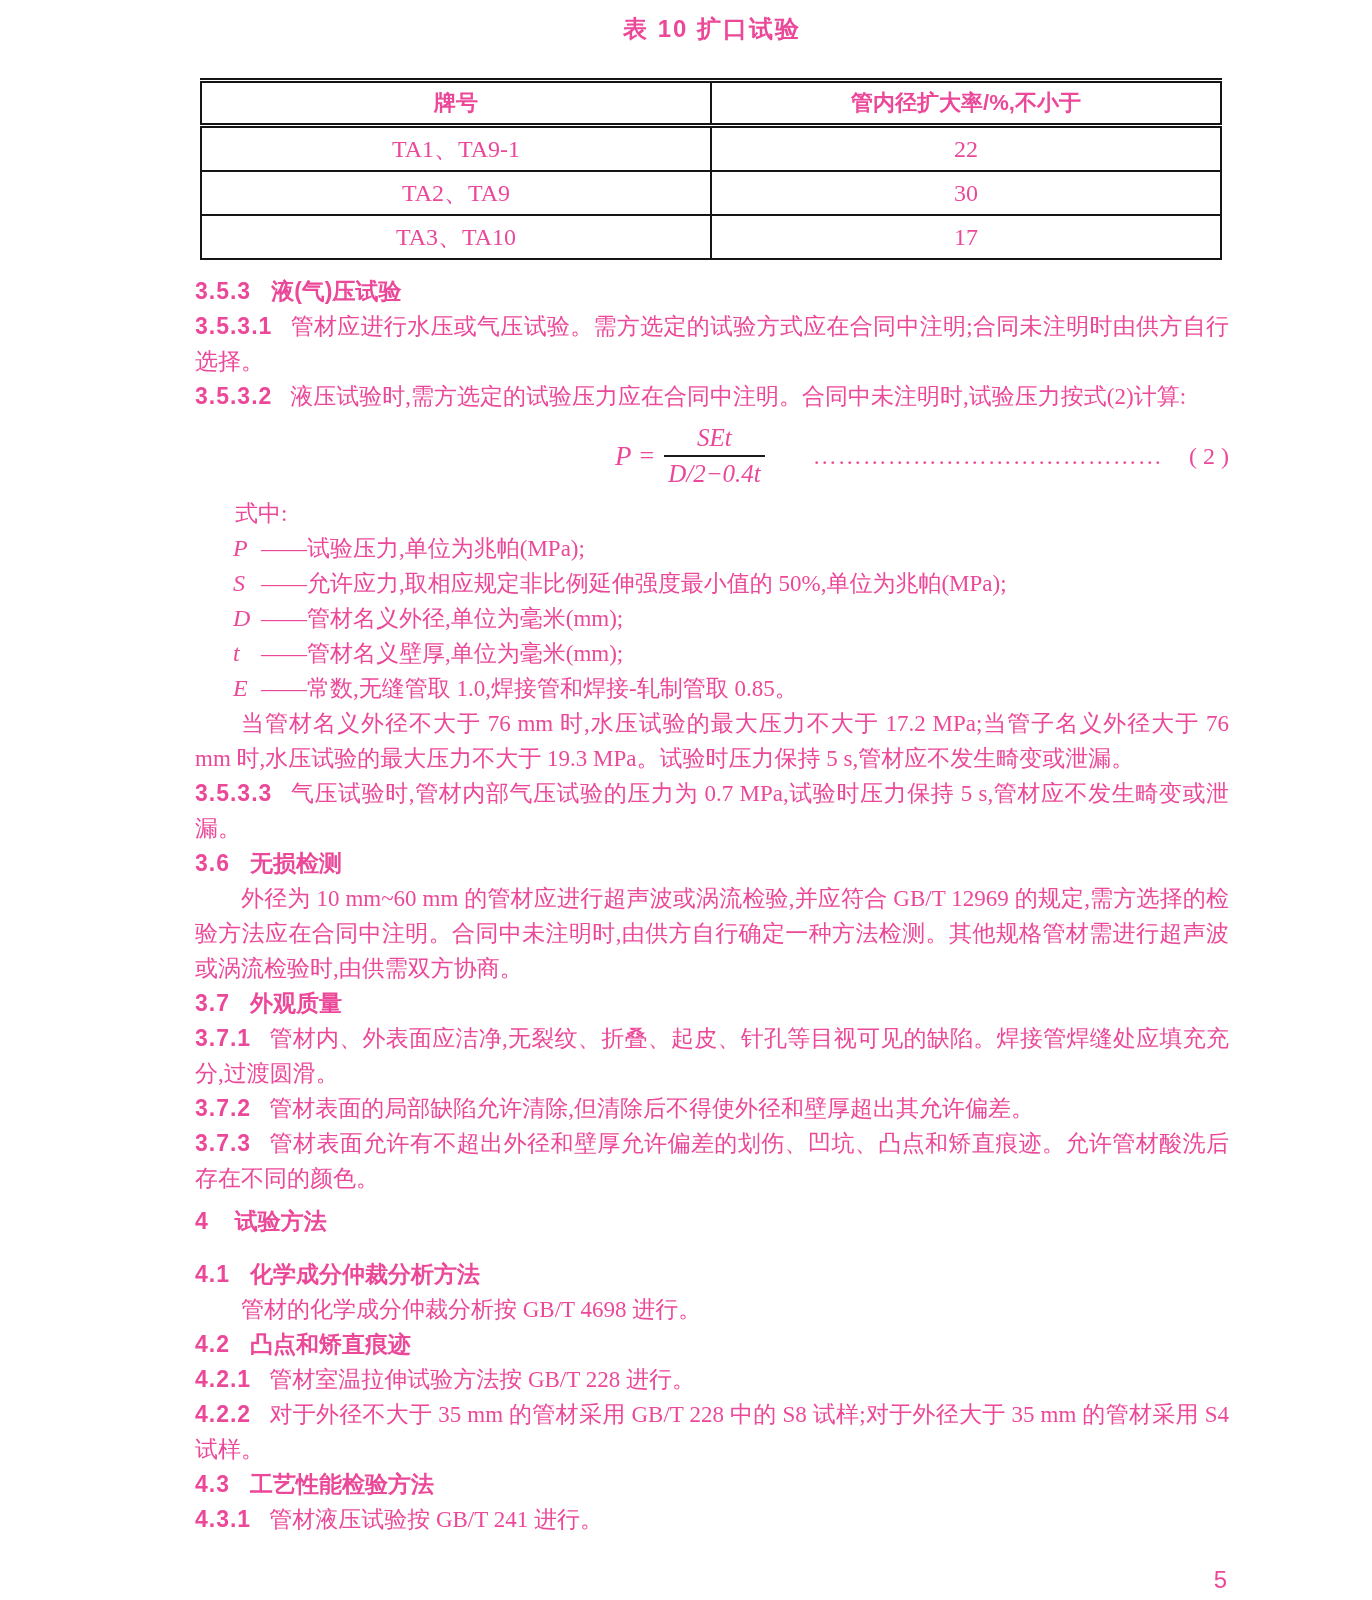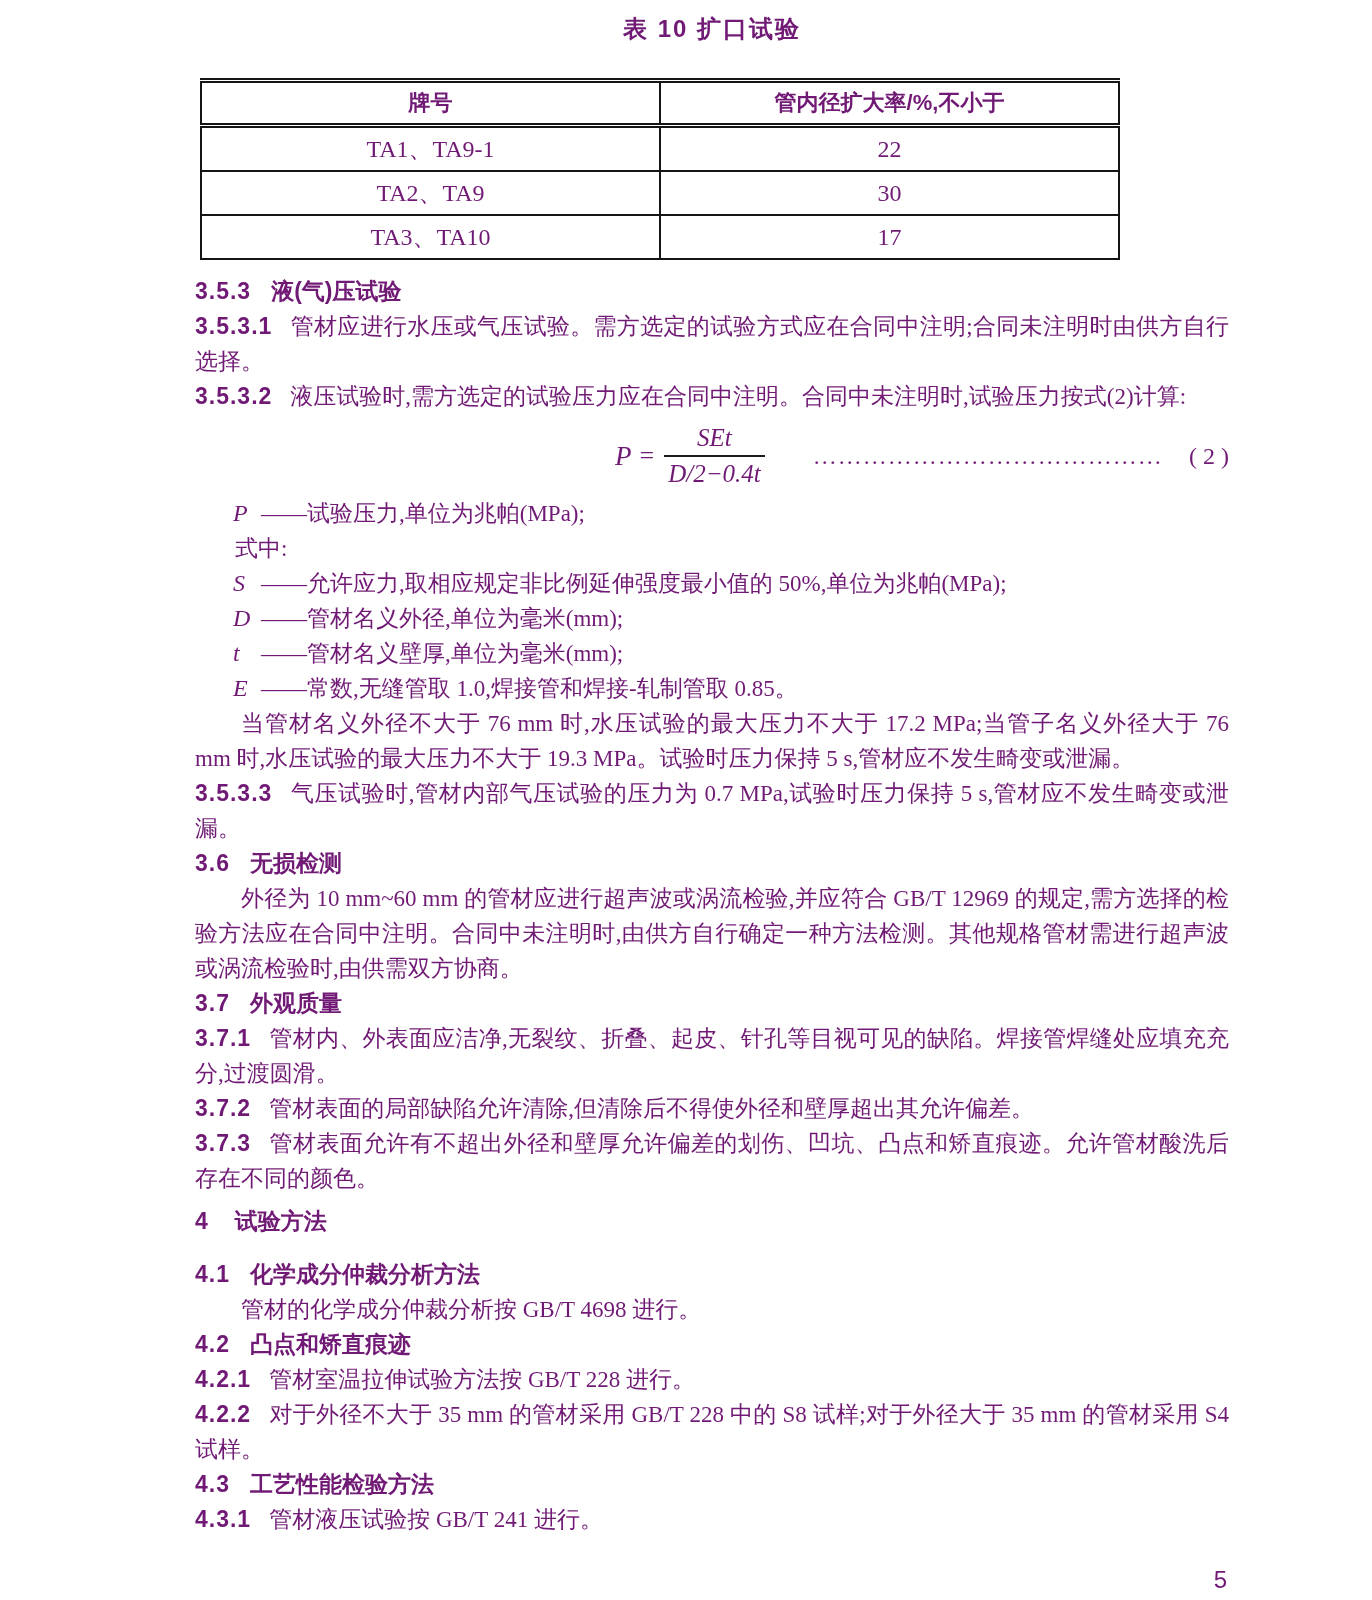--- a/index.html
+++ b/index.html
@@ -1,36 +1,36 @@
 <!DOCTYPE html>
 <html><head>
 <meta charset="utf-8">
 <style>
   html,body { margin:0; padding:0; background:#ffffff; }
   .page {
     position:relative;
     width:1372px; height:1600px;
     background:#ffffff;
-    color:#701a75;
+    color:#ec4899;
     box-sizing:border-box;
     padding:12px 143px 0 195px;
     overflow:hidden;
     font-family:"Liberation Serif", serif;
   }
   .table-title {
     text-align:center;
     font-family:"Liberation Sans", sans-serif;
     font-weight:bold;
     font-size:24px;
     line-height:34px;
     letter-spacing:2px;
     margin:0 0 10px 0;
   }
   table.t10 {
-    width:920px;
+    width:1022px;
     margin-left:5px;
     border-collapse:collapse;
     table-layout:fixed;
     margin-top:32px;
   }
   table.t10, table.t10 th, table.t10 td { border:2px solid #151515; }
   table.t10 { border-top:5px double #151515; }
   table.t10 thead th { border-bottom:5px double #151515; }
   table.t10 th {
     height:38px;
@@ -169,23 +169,23 @@
     <span class="f-lhs">P</span>
     <span class="f-eq">=</span>
     <span class="frac">
       <span class="fnum">SEt</span>
       <span class="fden">D/2−0.4t</span>
     </span>
     <span class="f-dots">……………………………………</span>
     <span class="f-label">( 2 )</span>
   </div>
 
+  <p class="para where">式中:</p>
+
   <p class="para def"><span class="sym">P</span><span class="dash">——</span><span>试验压力,单位为兆帕(MPa);</span></p>
-
-  <p class="para where">式中:</p>
   <p class="para def"><span class="sym">S</span><span class="dash">——</span><span>允许应力,取相应规定非比例延伸强度最小值的 50%,单位为兆帕(MPa);</span></p>
   <p class="para def"><span class="sym">D</span><span class="dash">——</span><span>管材名义外径,单位为毫米(mm);</span></p>
   <p class="para def"><span class="sym">t</span><span class="dash">——</span><span>管材名义壁厚,单位为毫米(mm);</span></p>
   <p class="para def"><span class="sym">E</span><span class="dash">——</span><span>常数,无缝管取 1.0,焊接管和焊接-轧制管取 0.85。</span></p>
 
   <p class="para ind">当管材名义外径不大于 76 mm 时,水压试验的最大压力不大于 17.2 MPa;当管子名义外径大于 76 mm 时,水压试验的最大压力不大于 19.3 MPa。试验时压力保持 5 s,管材应不发生畸变或泄漏。</p>
 
   <p class="para"><span class="pn">3.5.3.3</span><span>气压试验时,管材内部气压试验的压力为 0.7 MPa,试验时压力保持 5 s,管材应不发生畸变或泄漏。</span></p>
 
   <p class="h"><span class="hn">3.6</span><span>无损检测</span></p>

